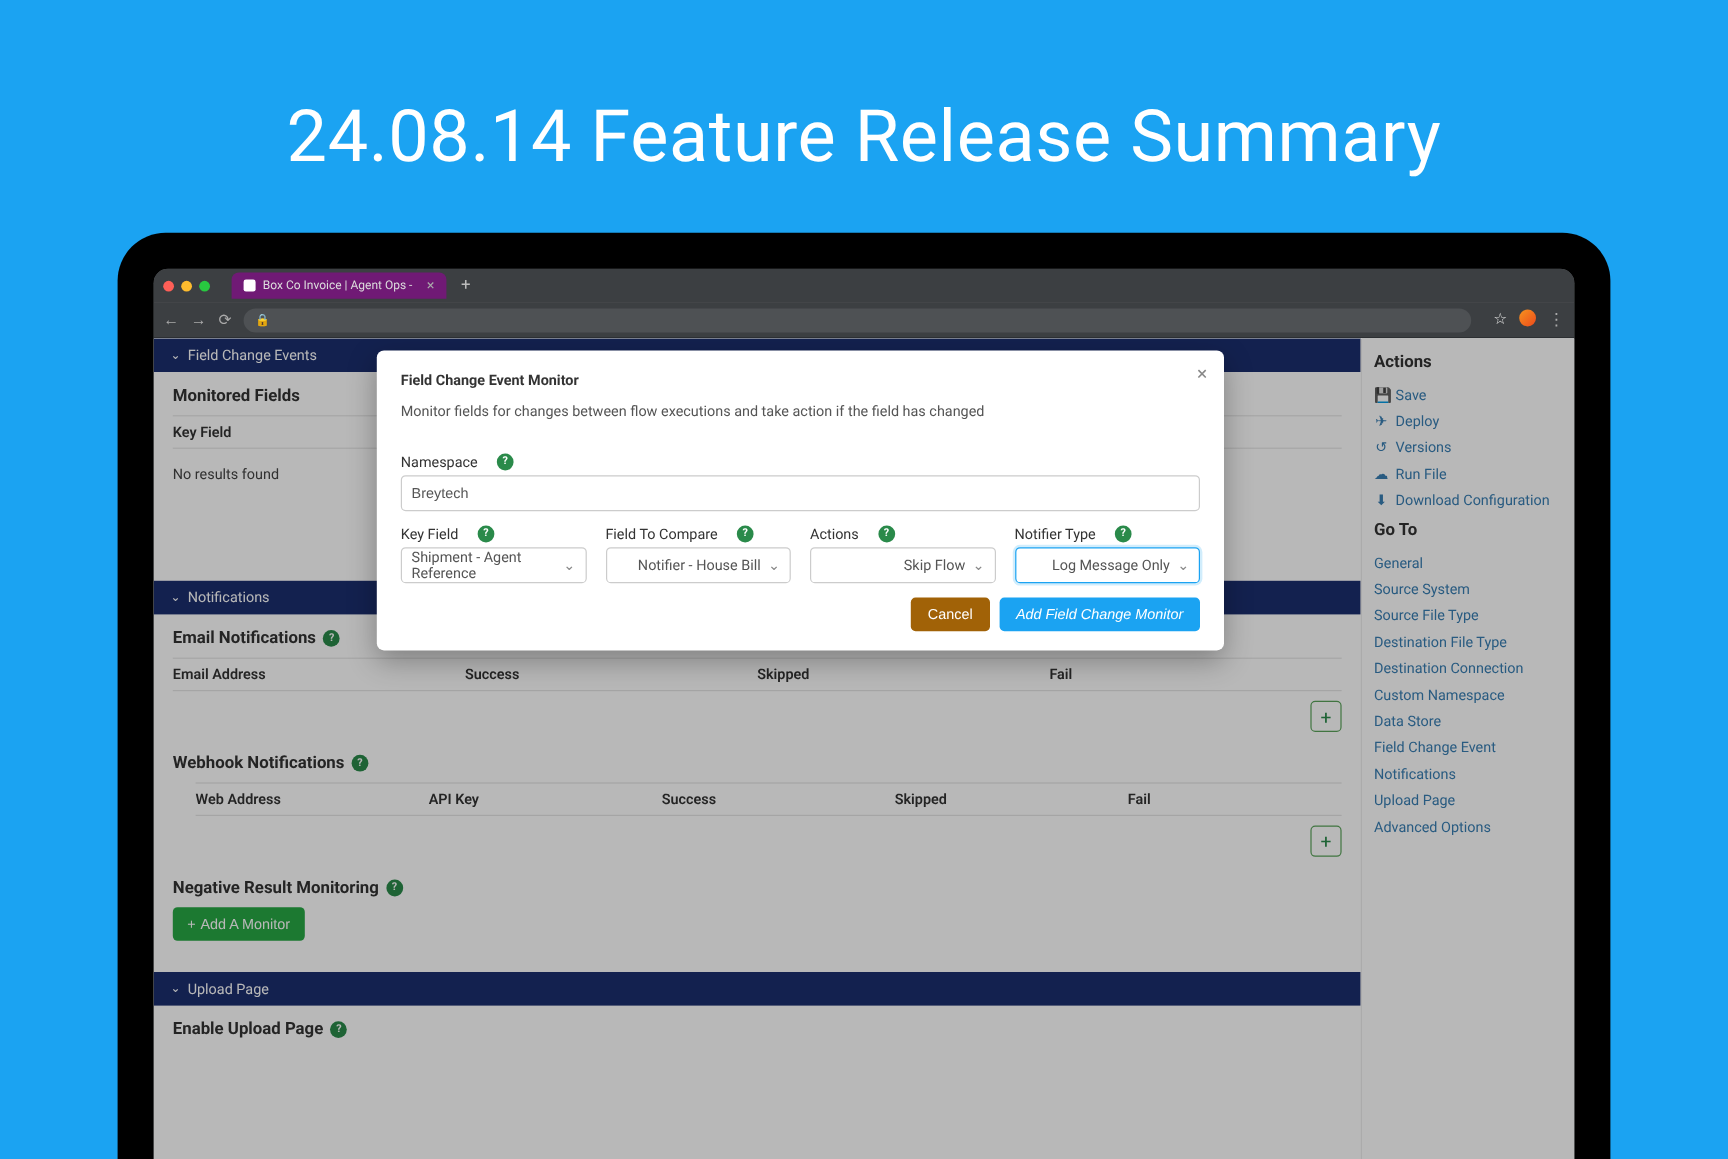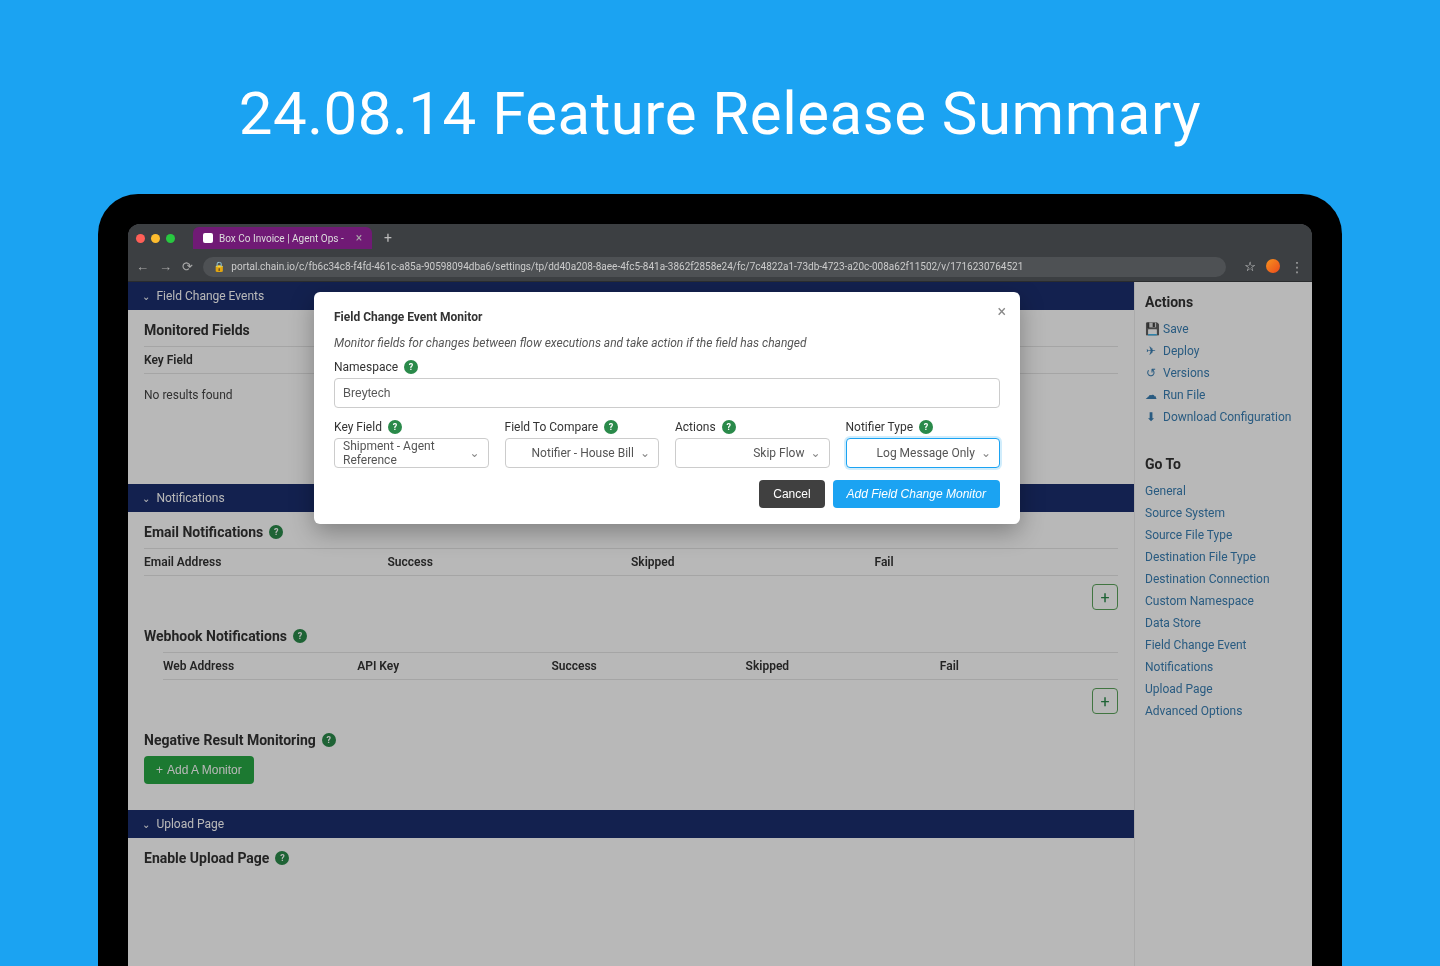--- a/index.html
+++ b/index.html
@@ -95,21 +95,21 @@
 .avatar-dot { width: 14px; height: 14px; border-radius: 50%; background: linear-gradient(135deg,#f7931e,#ec4a1c); }
 .menu-icon { font-size: 14px; }
 
 .page { flex: 1; background: #fff; position: relative; overflow: hidden; }
 .page-grid { display: flex; height: 100%; }
 .main { flex: 1; padding: 0; overflow: hidden; }
 .sidebar { width: 178px; background: #fff; padding: 12px 10px; border-left: 1px solid #eee; font-size: 12px; }
 .sidebar h4 { font-size: 14px; color: #333; font-weight: 700; margin-bottom: 8px; }
 .sidebar .action-link { color: #3a7fb3; display: flex; align-items: center; gap: 6px; padding: 4px 0; font-size: 12px; }
 .sidebar .action-link .ic { width: 12px; text-align: center; }
-.sidebar .goto h4 { margin-top: 28px; }
+.sidebar .goto h4 { margin-top: 6px; }
 .sidebar .goto a { display: block; color: #3a7fb3; padding: 4px 0; font-size: 12px; text-decoration: none; }
 
 .section-header {
   background: #1b2e6e;
   color: #fff;
   padding: 7px 14px;
   font-size: 12px;
   display: flex;
   align-items: center;
   gap: 6px;
@@ -121,32 +121,32 @@
 .tbl-head { display: flex; font-size: 12px; color: #333; font-weight: 600; padding: 6px 0; border-top: 1px solid #e5e5e5; border-bottom: 1px solid #e5e5e5; }
 .tbl-head > div { flex: 1; }
 .tbl-empty { padding: 14px 0; font-size: 12px; color: #444; }
 .add-sq-btn { width: 26px; height: 26px; border: 1px solid #5aa35a; color: #2a8a4a; background: #fff; border-radius: 4px; display: flex; align-items: center; justify-content: center; font-size: 16px; margin-left: auto; }
 .green-btn { background: #27a844; color: #fff; border: none; padding: 7px 12px; border-radius: 4px; font-size: 12px; display: inline-flex; align-items: center; gap: 4px; }
 
 .overlay { position: absolute; inset: 0; background: rgba(0,0,0,0.28); display: flex; justify-content: center; align-items: flex-start; padding-top: 10px; }
 .modal { width: 706px; background: #fff; border-radius: 6px; box-shadow: 0 8px 24px rgba(0,0,0,0.3); padding: 18px 20px 16px; position: relative; }
 .modal-title { font-size: 12px; font-weight: 700; color: #333; margin-bottom: 12px; }
 .modal-close { position: absolute; top: 10px; right: 14px; color: #888; font-size: 16px; cursor: pointer; }
-.modal-desc { font-size: 12px; color: #555; margin-bottom: 10px; font-style: italic; }
+.modal-desc { font-size: 12px; color: #555; margin-bottom: 28px; }
 .form-row { display: flex; gap: 16px; margin-bottom: 12px; }
 .form-group { flex: 1; display: flex; flex-direction: column; gap: 4px; }
-.form-label { font-size: 12px; color: #333; display: flex; align-items: center; gap: 6px; }
+.form-label { font-size: 12px; color: #333; display: flex; align-items: center; gap: 16px; }
 .form-input, .form-select {
   height: 30px; border: 1px solid #ccc; border-radius: 4px; padding: 0 8px; font-size: 12px; color: #555; background: #fff;
 }
 .form-select.highlighted { border-color: #1ba3f2; box-shadow: 0 0 0 2px rgba(27,163,242,0.2); }
 .form-select { position: relative; display: flex; align-items: center; justify-content: flex-end; }
 .form-select::after { content: "⌄"; color: #888; font-size: 12px; margin-left: 6px; }
 .modal-buttons { display: flex; justify-content: flex-end; gap: 8px; margin-top: 12px; }
-.btn-cancel { background: #404040; color: #fff; border: none; padding: 7px 14px; border-radius: 4px; font-size: 12px; }
+.btn-cancel { background: #a16207; color: #fff; border: none; padding: 7px 14px; border-radius: 4px; font-size: 12px; }
 .btn-primary { background: #1ba3f2; color: #fff; border: none; padding: 7px 14px; border-radius: 4px; font-size: 12px; font-style: italic; }
 
 
 .monitored-row { display: flex; gap: 40px; }
 .webhook-head { display: flex; gap: 16px; margin-left: 19px; }
 .webhook-head > div { flex: 1; }
 .spacer-block { height: 56px; }
 </style>
 </head>
 <body>
@@ -169,21 +169,20 @@
       </div>
       <div class="new-tab-btn">+</div>
     </div>
 
     <div class="addr-bar">
       <span class="nav-icon">←</span>
       <span class="nav-icon">→</span>
       <span class="nav-icon">⟳</span>
       <div class="url-box">
         <span class="lock">🔒</span>
-        <span>portal.chain.io/c/fb6c34c8-f4fd-461c-a85a-90598094dba6/settings/tp/dd40a208-8aee-4fc5-841a-3862f2858e24/fc/7c4822a1-73db-4723-a20c-008a62f11502/v/1716230764521</span>
       </div>
       <div class="addr-right">
         <span class="star-icon">☆</span>
         <div class="avatar-dot"></div>
         <span class="menu-icon">⋮</span>
       </div>
     </div>
 
     <div class="page">
       <div class="page-grid">

